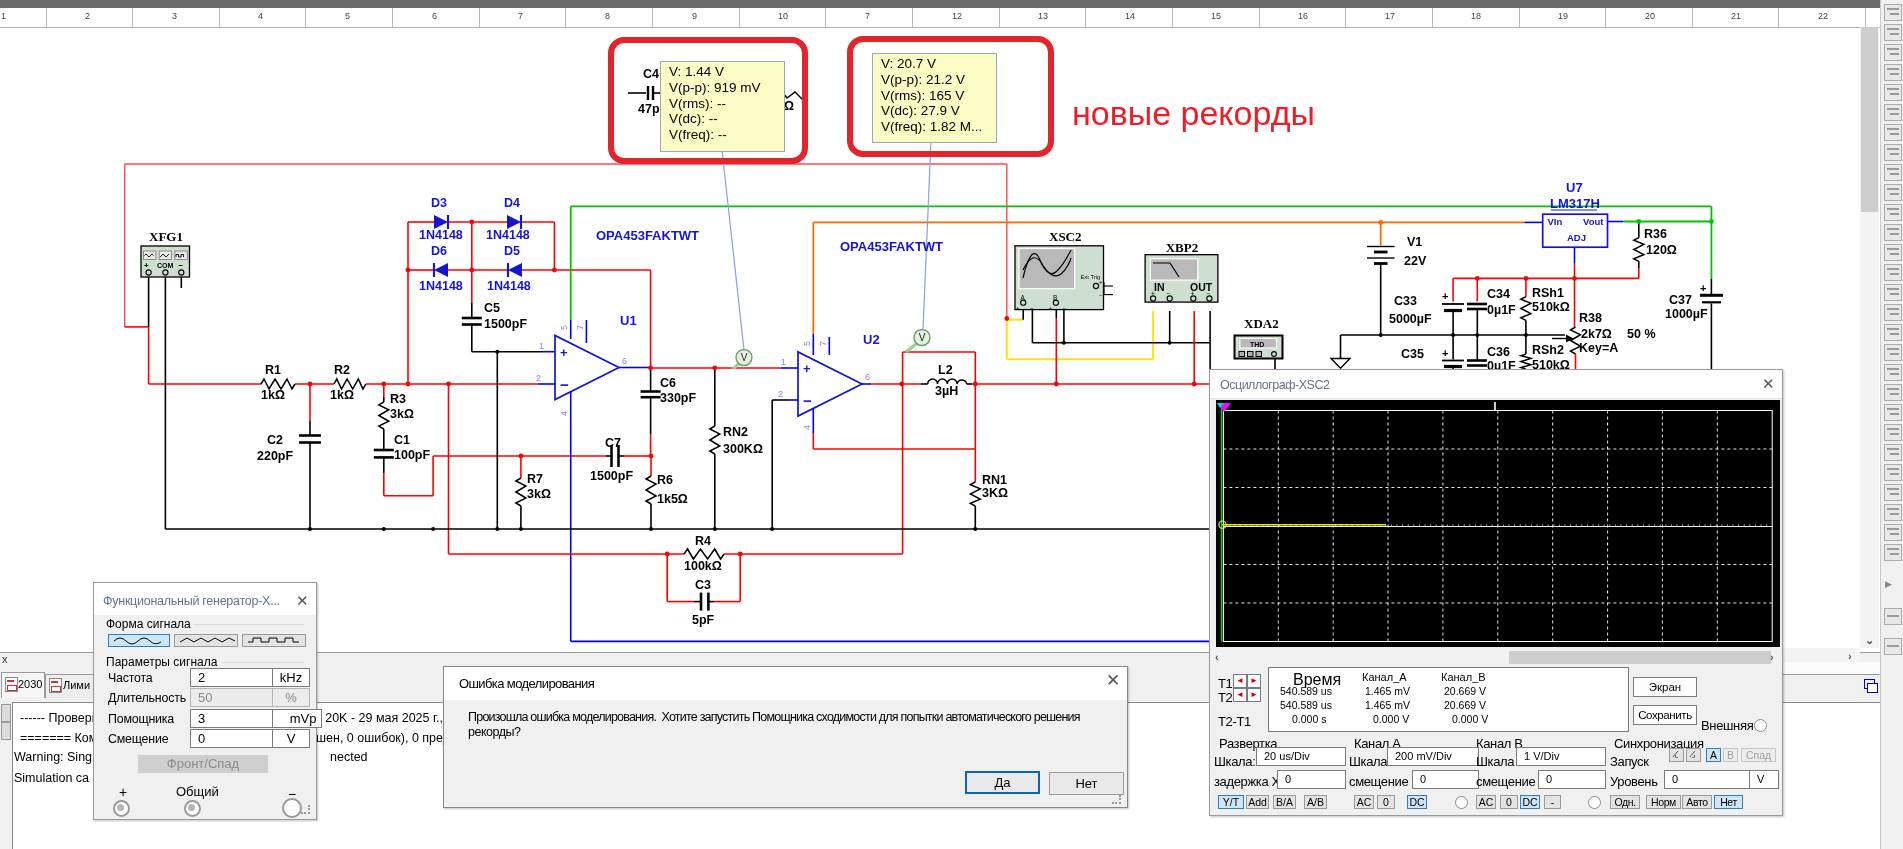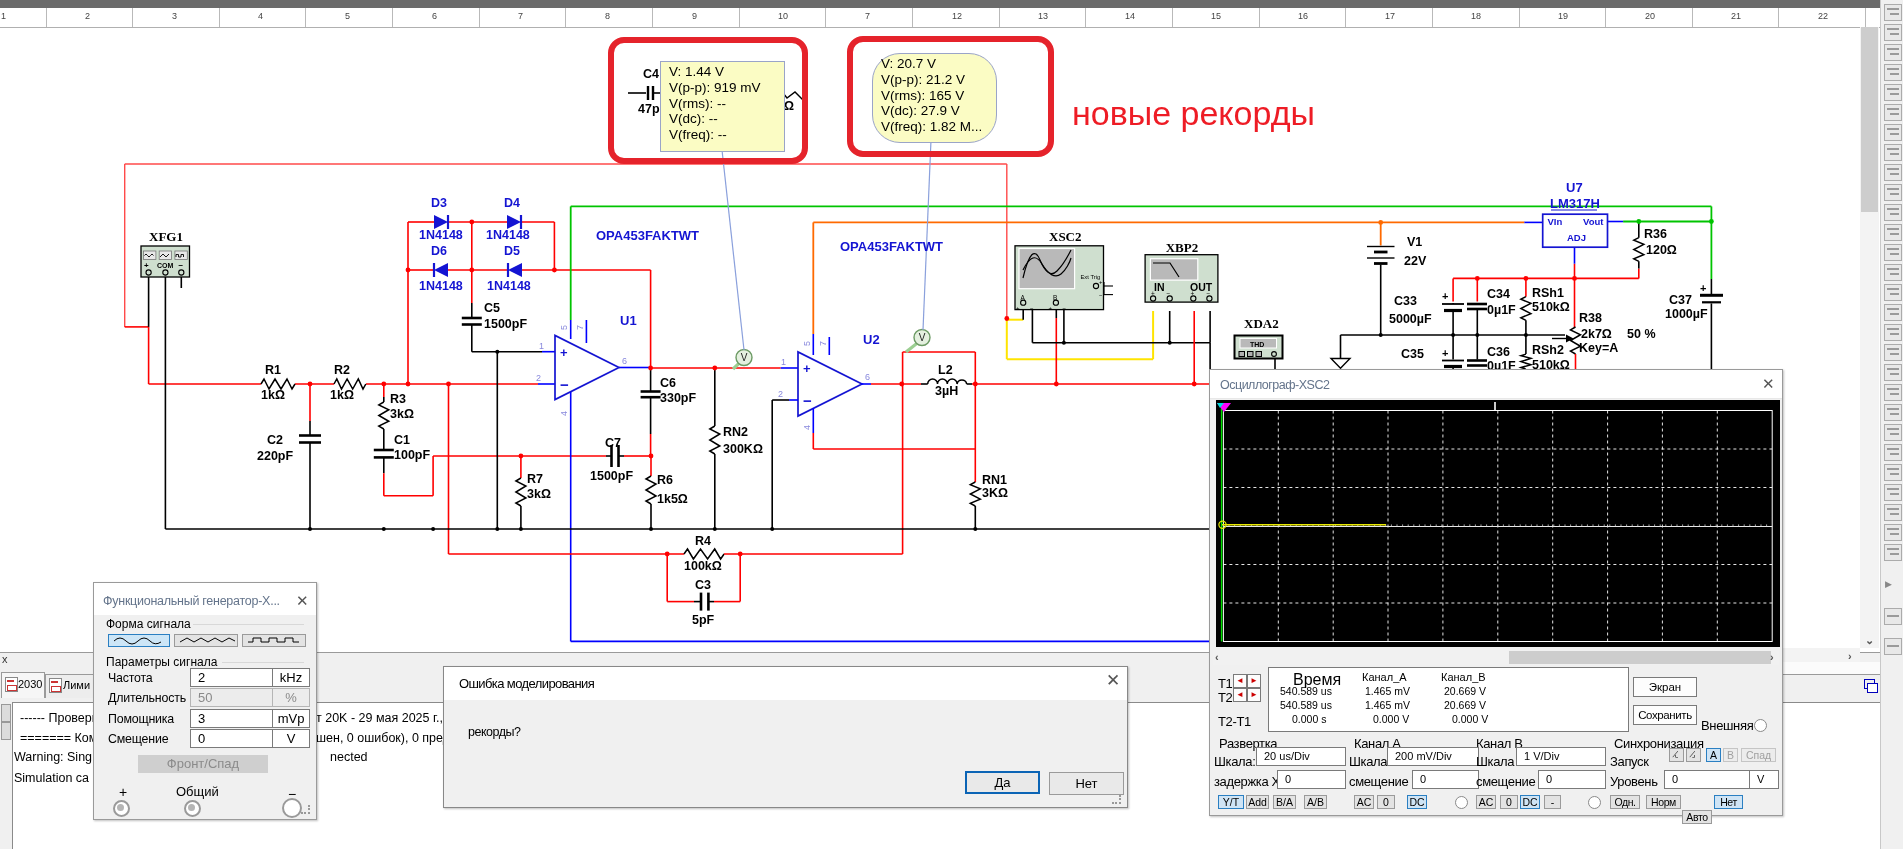--- a/index.html
+++ b/index.html
@@ -641,21 +641,21 @@
 <text x="778.0" y="397.0" font-size="9.0px" fill="#8888dd" font-weight="normal" font-family="&quot;Liberation Sans&quot;,sans-serif" text-anchor="start">2</text>
 <text x="865.0" y="380.0" font-size="9.0px" fill="#8888dd" font-weight="normal" font-family="&quot;Liberation Sans&quot;,sans-serif" text-anchor="start">6</text>
 <text x="810" y="346" font-size="9px" fill="#8888dd" transform="rotate(-90 810 346)">5</text>
 <text x="826" y="346" font-size="9px" fill="#8888dd" transform="rotate(-90 826 346)">7</text>
 <text x="810" y="430" font-size="9px" fill="#8888dd" transform="rotate(-90 810 430)">4</text>
 </svg>
 
 <div class="redrect" style="left:608px;top:37px;width:188px;height:115px;"></div>
 <div class="redrect" style="left:847px;top:36px;width:195px;height:109px;"></div>
 <div class="tip" style="left:660px;top:61px;width:115px;height:87px;">V: 1.44 V<br>V(p-p): 919 mV<br>V(rms): --<br>V(dc): --<br>V(freq): --</div>
-<div class="tip" style="left:872px;top:53px;width:115px;height:86px;border-radius:28px;">V: 20.7 V<br>V(p-p): 21.2 V<br>V(rms): 165 V<br>V(dc): 27.9 V<br>V(freq): 1.82 M...</div>
+<div class="tip" style="left:872px;top:53px;width:115px;height:86px;">V: 20.7 V<br>V(p-p): 21.2 V<br>V(rms): 165 V<br>V(dc): 27.9 V<br>V(freq): 1.82 M...</div>
 <div class="abs" id="slogan">новые рекорды</div>
 
 <div class="win" style="left:1209px;top:369px;width:572px;height:445px;">
 <div class="wtitle" style="height:28px;border-bottom:1px solid #e8e8e8;"></div>
 <span class="wtext" style="left:10px;top:8px;font-size:12.5px;letter-spacing:-0.5px;">Осциллограф-XSC2</span>
 <span class="wx" style="left:552px;top:7px;">✕</span>
 <svg style="position:absolute;left:6px;top:30px;" width="564" height="247" viewBox="0 0 564 247">
 <rect x="0" y="0" width="564" height="247" fill="#000"></rect>
 <rect x="7.4" y="10.5" width="548.8" height="231.0" fill="none" stroke="#fff" stroke-width="1"></rect>
 <line x1="62.3" y1="10.5" x2="62.3" y2="241.5" stroke="#fff" stroke-width="0.9" stroke-dasharray="3,3"></line>
@@ -839,21 +839,21 @@
 <div class="obtn" style="left:459px;top:378px;width:13px;height:12px;line-height:12px;font-size:8px;">⌞̸</div>
 <div class="obtn" style="left:476px;top:378px;width:13px;height:12px;line-height:12px;font-size:8px;">⌟̸</div>
 <div class="obtnb" style="left:496px;top:378px;width:13px;height:12px;line-height:12px;">A</div>
 <div class="obtng" style="left:513px;top:378px;width:13px;height:12px;line-height:12px;">B</div>
 <div class="obtng" style="left:531px;top:378px;width:33px;height:12px;line-height:12px;">Спад</div>
 <span class="olbl" style="left:400px;top:404px;">Уровень</span>
 <div class="ofld" style="left:454px;top:400px;width:80px;">0</div>
 <div class="ofld" style="left:539px;top:400px;width:21px;">V</div>
 <div class="obtn" style="left:400px;top:425px;width:28px;letter-spacing:-0.4px;">Одн.</div>
 <div class="obtn" style="left:436px;top:425px;width:33px;letter-spacing:-0.4px;">Норм</div>
-<div class="obtn" style="left:472px;top:425px;width:28px;letter-spacing:-0.4px;margin-top:15px;">Авто</div>
+<div class="obtn" style="left:472px;top:425px;width:28px;letter-spacing:-0.4px;">Авто</div>
 <div class="obtnb" style="left:504px;top:425px;width:27px;letter-spacing:-0.4px;">Нет</div>
 </div>
 <div class="win" style="left:93px;top:582px;width:222px;height:236px;">
 <div class="wtitle" style="height:32px;"></div>
 <span class="wtext" style="left:9px;top:11px;font-size:12.5px;letter-spacing:-0.26px;">Функциональный генератор-Х...</span>
 <span class="wx" style="left:202px;top:11px;">✕</span>
 <span class="lbl" style="left:12px;top:34px;">Форма сигнала</span>
 <div class="abs" style="left:99px;top:41px;width:111px;height:1px;background:#d8d8d8;"></div>
 <div class="abs" style="left:14px;top:51px;width:60px;height:11px;background:#cde6f7;border:1px solid #2a7fc2;"></div>
 <svg class="abs" style="left:14px;top:51px;" width="62" height="13">
@@ -870,35 +870,36 @@
 <span class="lbl" style="left:12px;top:72px;">Параметры сигнала</span>
 <div class="abs" style="left:128px;top:79px;width:82px;height:1px;background:#d8d8d8;"></div>
 <span class="lbl" style="left:14px;top:88px;font-size:12.4px;letter-spacing:-0.2px;">Частота</span>
 <div class="fld" style="left:96px;top:85px;width:80px;height:16px;padding:1px 0 0 7px;font-size:13px;">2</div>
 <div class="fld" style="left:178px;top:85px;width:36px;height:16px;padding:1px 0 0 0;text-align:center;font-size:13px;">kHz</div>
 <span class="lbl" style="left:14px;top:108px;font-size:12.4px;letter-spacing:-0.2px;">Длительность</span>
 <div class="fldg" style="left:96px;top:105px;width:80px;height:16px;padding:1px 0 0 7px;font-size:13px;">50</div>
 <div class="fldg" style="left:178px;top:105px;width:36px;height:16px;padding:1px 0 0 0;text-align:center;font-size:13px;">%</div>
 <span class="lbl" style="left:14px;top:129px;font-size:12.4px;letter-spacing:-0.2px;">Помощника</span>
 <div class="fld" style="left:96px;top:126px;width:80px;height:16px;padding:1px 0 0 7px;font-size:13px;">3</div>
-<div class="fld" style="left:178px;top:126px;width:36px;height:16px;padding:1px 0 0 0;text-align:center;font-size:13px;">mVp</div>
+<div class="fld" style="left:178px;top:126px;width:36px;height:16px;padding:1px 0 0 12px;text-align:center;font-size:13px;">mVp</div>
 <span class="lbl" style="left:14px;top:149px;font-size:12.4px;letter-spacing:-0.2px;">Смещение</span>
 <div class="fld" style="left:96px;top:146px;width:80px;height:16px;padding:1px 0 0 7px;font-size:13px;">0</div>
 <div class="fld" style="left:178px;top:146px;width:36px;height:16px;padding:1px 0 0 0;text-align:center;font-size:13px;">V</div>
 <div class="abs" style="left:44px;top:172px;width:130px;height:18px;background:#cfcfcf;color:#8b8b8b;font-size:13px;text-align:center;line-height:18px;">Фронт/Спад</div>
 <span class="lbl" style="left:25px;top:201px;font-size:14px;">+</span>
 <span class="lbl" style="left:82px;top:201px;font-size:13px;">Общий</span>
 <span class="lbl" style="left:194px;top:203px;font-size:14px;">−</span>
 <div class="abs" style="left:19px;top:217px;width:13px;height:13px;border:2px solid #9a9a9a;border-radius:50%;background:#fff;"></div>
 <div class="abs" style="left:23px;top:221px;width:7px;height:7px;border-radius:50%;background:#b5b5b5;"></div>
 <div class="abs" style="left:90px;top:217px;width:13px;height:13px;border:2px solid #9a9a9a;border-radius:50%;background:#fff;"></div>
 <div class="abs" style="left:94px;top:221px;width:7px;height:7px;border-radius:50%;background:#b5b5b5;"></div>
 <div class="abs" style="left:188px;top:215px;width:16px;height:16px;border:2px solid #9a9a9a;border-radius:50%;background:#fff;"></div>
 <div class="abs" style="left:207px;top:222px;width:7px;height:7px;border-right:2px dotted #999;border-bottom:2px dotted #999;"></div>
 </div>
 <div class="win" style="left:443px;top:666px;width:683px;height:140px;border-color:#888;">
 <div class="wtitle" style="height:33px;"></div>
 <span class="wtext" style="left:15px;top:9px;color:#000;font-size:13px;letter-spacing:-0.6px;">Ошибка моделирования</span>
 <span class="wx" style="left:662px;top:7px;font-size:17px;">✕</span>
+<span class="abs" style="left:24px;top:43px;font-size:12.5px;letter-spacing:-0.78px;color:#000;white-space:nowrap;">Произошла ошибка моделирования.&nbsp;&nbsp;Хотите запустить Помощника сходимости для попытки автоматического решения</span>
 <span class="abs" style="left:24px;top:58px;font-size:12.5px;letter-spacing:-0.5px;color:#000;">рекорды?</span>
 <div class="abs" style="left:521px;top:104px;width:71px;height:19px;background:#e9e9e9;border:2px solid #0b64b5;font-size:13px;text-align:center;line-height:19px;">Да</div>
 <div class="abs" style="left:605px;top:105px;width:73px;height:21px;background:#e9e9e9;border:1px solid #9a9a9a;font-size:13px;text-align:center;line-height:21px;">Нет</div>
 <div class="abs" style="left:668px;top:128px;width:7px;height:7px;border-right:2px dotted #999;border-bottom:2px dotted #999;"></div>
 </div>
 </body></html>

